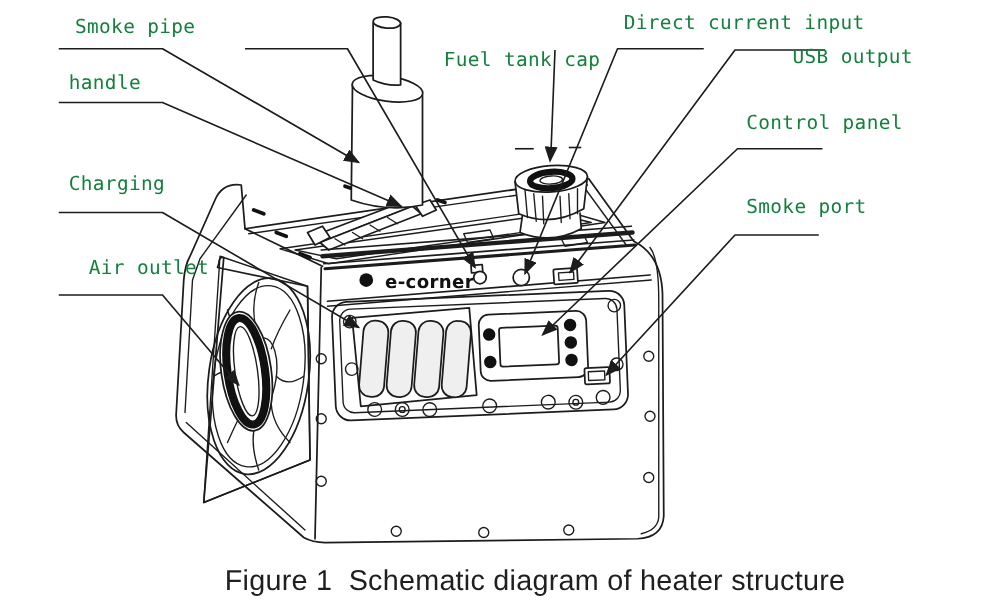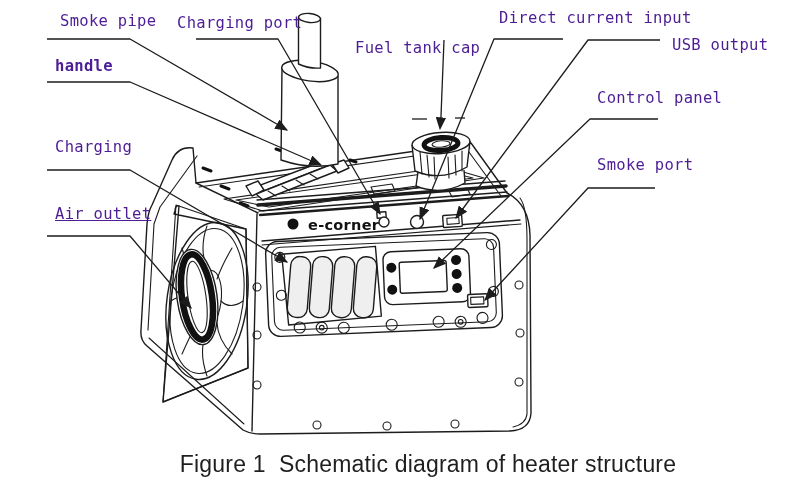--- a/index.html
+++ b/index.html
@@ -1,20 +1,20 @@
 <!DOCTYPE html>
 <html><head>
 <meta charset="utf-8">
 <style>
   html,body{margin:0;padding:0;background:#ffffff;}
   .stage{position:relative;width:800px;height:490px;background:#ffffff;overflow:hidden;
          font-family:"DejaVu Sans Mono", monospace;}
   .stage svg{position:absolute;left:0;top:0;}
   .lbl{position:absolute;font-family:"DejaVu Sans Mono", monospace;font-size:15.5px;
-       color:#4c1d95;white-space:pre;letter-spacing:0.3px;line-height:1.2;}
+       color:#15803d;white-space:pre;letter-spacing:0.3px;line-height:1.2;}
   .caption{position:absolute;left:0;top:451px;width:800px;text-align:center;
            font-family:"Liberation Sans", sans-serif;font-size:23px;color:#1f1f1f;
            white-space:pre;letter-spacing:0.2px;margin-left:28px;}
   
   .ln{fill:none;stroke:#1c1c1c;stroke-width:1.4;stroke-linecap:round;stroke-linejoin:round;}
   .lnW{fill:#ffffff;stroke:#1c1c1c;stroke-width:1.4;stroke-linejoin:round;}
   .thin{stroke-width:1.1;}
   .b35{stroke-width:3.5;} .b25{stroke-width:2.5;}
   .dark{fill:#111111;stroke:none;}
   .cell{fill:#efefef;stroke:#1c1c1c;stroke-width:1.4;}
@@ -216,25 +216,24 @@
       <path class="leader" d="M455,118 L465,118"></path>
     </g>
     <path class="leader" d="M563,39 L494,39 L420,219" marker-end="url(#arr)"></path>
     <path class="leader" d="M660,40 L588,40 L456,218" marker-end="url(#arr)"></path>
     <path class="leader" d="M658,119 L590,119 L434,268" marker-end="url(#arr)"></path>
     <path class="leader" d="M655,188 L588,188 L485,300" marker-end="url(#arr)"></path>
   </g>
 </svg>
 
 <div class="lbl" style="left:60px;  top:12px;">Smoke pipe</div>
-<div class="lbl" style="left:177px; top:14px;">Charging port</div>
 <div class="lbl" style="left:355px; top:11px;margin-top:28px;">Fuel tank cap</div>
 <div class="lbl" style="left:499px; top:9px;">Direct current input</div>
-<div class="lbl" style="left:672px; top:36px;">USB output</div>
-<div class="lbl" style="left:55px;  top:57px;font-weight:bold;">handle</div>
+<div class="lbl" style="left:634px; top:36px;">USB output</div>
+<div class="lbl" style="left:55px;  top:57px;">handle</div>
 <div class="lbl" style="left:597px; top:89px;">Control panel</div>
 <div class="lbl" style="left:55px;  top:138px;">Charging</div>
 <div class="lbl" style="left:597px; top:156px;">Smoke port</div>
-<div class="lbl" style="left:55px;  top:205px;text-decoration:underline;">Air outlet</div>
+<div class="lbl" style="left:71px;  top:205px;">Air outlet</div>
 
 <div class="caption">Figure 1  Schematic diagram of heater structure</div>
 
 </div>
 
 </body></html>

